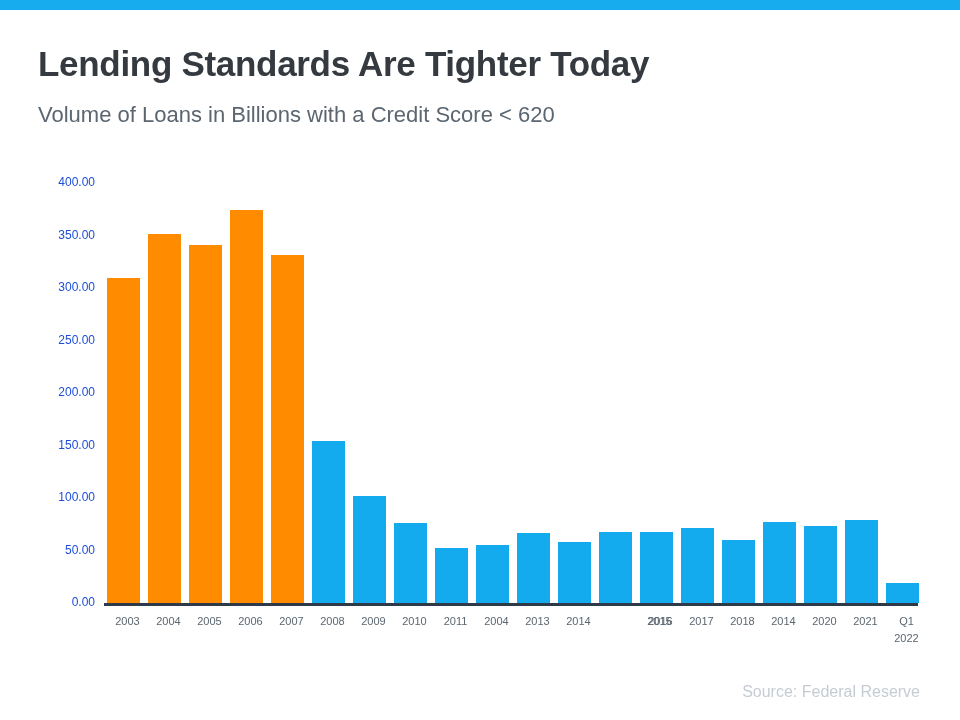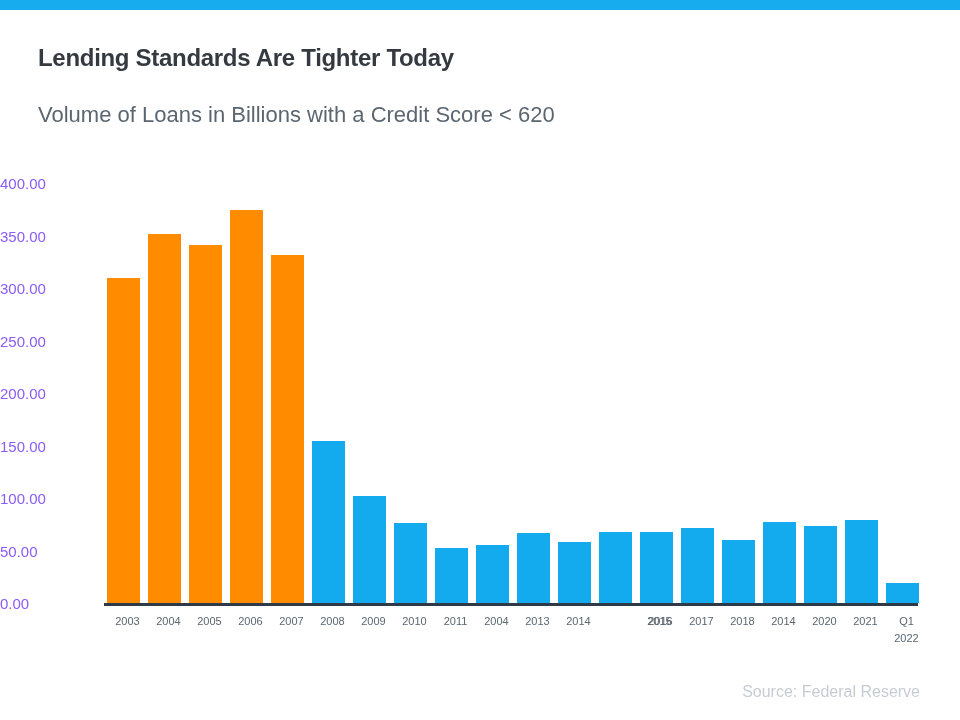--- a/index.html
+++ b/index.html
@@ -26,21 +26,21 @@
     top: 0;
     width: 960px;
     height: 10px;
     background: #16ACEE;
   }
   
   #title {
     position: absolute;
     left: 38px;
     top: 44px;
-    font-size: 24px;
+    font-size: 35px;
     font-weight: bold;
     color: #343A40;
     letter-spacing: -0.3px;
     white-space: nowrap;
   }
   #subtitle {
     position: absolute;
     left: 38px;
     top: 102px;
     font-size: 22px;
@@ -78,23 +78,23 @@
     top: 603px;
     width: 814px;
     height: 3px;
     background: #2E3A47;
   }
   
   .ytick {
     position: absolute;
     right: 0;
     width: 100%;
-    text-align: left;
-    font-size: 15px;
-    color: #8b5cf6;
+    text-align: right;
+    font-size: 12px;
+    color: #1d4ed8;
     line-height: 1;
   }
   #y-axis {
     position: absolute;
     left: 0px;
     top: 0px;
     width: 95px;
     height: 720px;
   }
   

